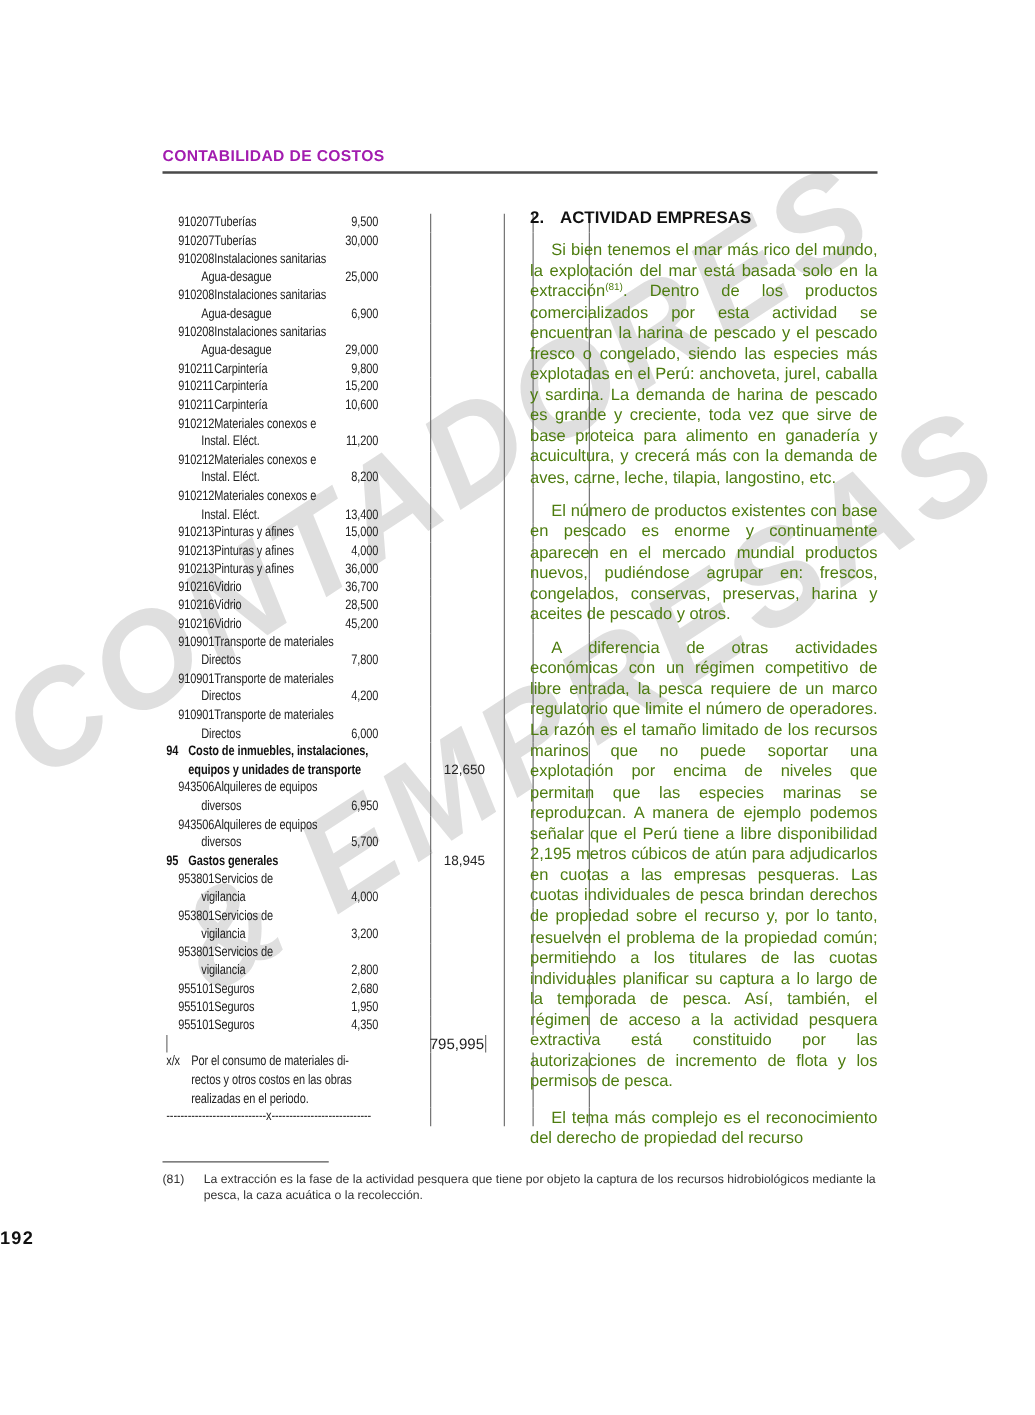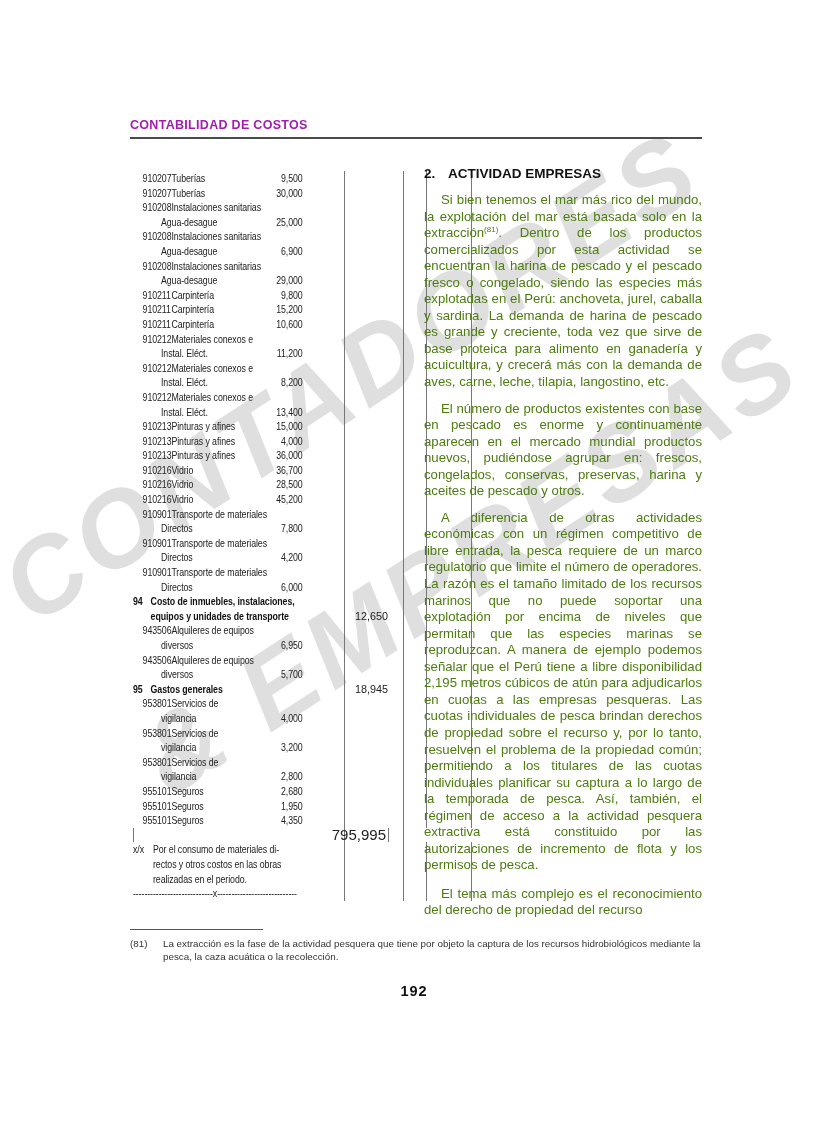--- a/index.html
+++ b/index.html
@@ -18,22 +18,22 @@
   
   .ledger{position:absolute;left:133px;top:171px;width:271px;border-right:1px solid #777;
           padding-right:3px;box-sizing:border-box;font-size:11px;color:#222;}
   .lrow{display:grid;grid-template-columns:174px 45px 46px;gap:37px;}
   .cell{box-sizing:border-box;}
   .cell-detail{width:174px;overflow:hidden;}
   .dwrap{width:218px;transform:scaleX(0.8);transform-origin:0 0;letter-spacing:-.1px;}
   .cell-debit{border-left:1px solid #777;display:flex;flex-direction:column;
               justify-content:flex-end;align-items:flex-end;padding-right:1px;font-size:10.8px;}
   .cell-credit{border-left:1px solid #777;border-right:1px solid #777;display:flex;
-               flex-direction:column;justify-content:flex-end;align-items:flex-end;
-               padding-right:2px;font-size:15px;}
+               flex-direction:column;justify-content:flex-end;align-items:center;
+               padding-right:2px;font-size:12px;}
   .lline{display:flex;height:14.6px;line-height:14.6px;white-space:nowrap;}
   .lline.bold{font-weight:700;color:#111;}
   .lcode{flex:none;box-sizing:border-box;}
   .c-detail{width:48px;padding-left:12px;}
   .c-detail-cont{width:35px;}
   .c-main{width:22px;font-weight:700;}
   .c-main-cont{width:22px;}
   .c-gloss{width:25px;}
   .c-gloss-cont{width:25px;}
   .ldesc{flex:none;}
@@ -48,21 +48,21 @@
              text-indent:17px;color:#4d7c0f;}
   .article p:last-child{margin-bottom:0;margin-top:12px;}
   .article sup{font-size:8px;line-height:0;}
   
   .foot-rule{position:absolute;left:130px;top:929px;width:133px;height:1px;background:#555;}
   .footnote{position:absolute;left:130px;top:938px;width:576px;display:flex;
             font-size:9.8px;line-height:12.6px;color:#333;}
   .fn-num{width:33px;flex:none;}
   .fn-text{flex:1;}
   
-  .page-number{position:absolute;left:0;right:0;top:983px;text-align:center;
+  .page-number{position:absolute;left:0;right:0;top:983px;
                font-size:14.5px;font-weight:700;letter-spacing:1px;color:#111;}
 </style>
 </head>
 <body>
 
 <div class="page">
   <div class="watermark">
     <div>CONTADORES</div>
     <div>&amp; EMPRESAS</div>
   </div>

